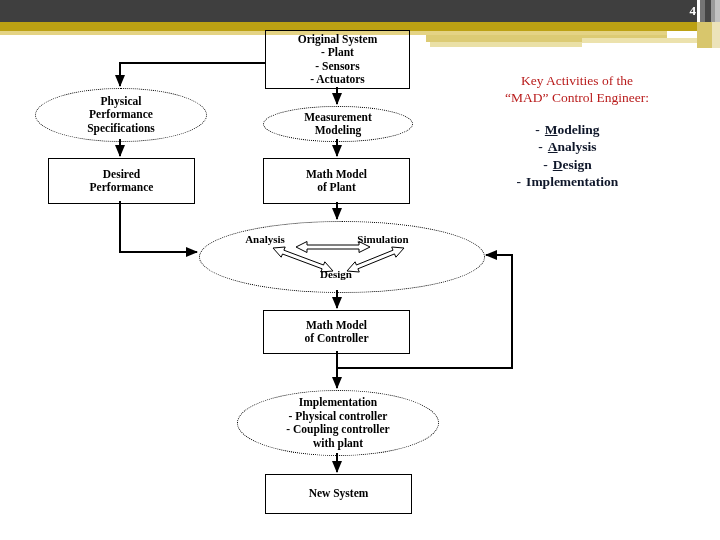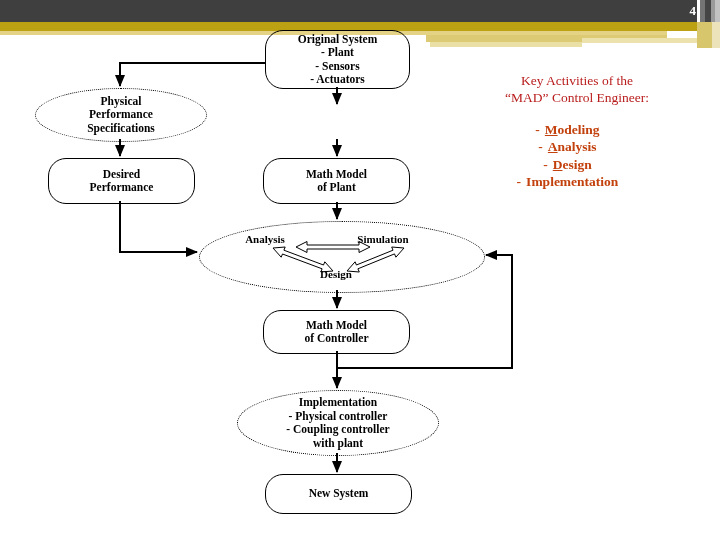--- a/index.html
+++ b/index.html
@@ -13,30 +13,30 @@
   .band-a{left:0;top:31px;width:667px;height:4px;background:#e4d384;}
   .band-b{left:426px;top:35px;width:241px;height:7px;background:#dccb74;}
   .band-d{left:582px;top:38px;width:115px;height:5px;background:#ece2ad;}
   .band-c{left:430px;top:42px;width:152px;height:5px;background:#eae0a6;}
   .col-1{left:697px;top:22px;width:15px;height:26px;background:#d8c66c;}
   .col-2{left:712px;top:22px;width:8px;height:26px;background:#ece3ba;}
   .slide-num{left:682px;top:3px;width:14px;color:#fff;font-weight:bold;
              font-size:13px;text-align:right;}
   
   .node{display:flex;align-items:center;justify-content:center;text-align:center;
-        font-weight:bold;font-size:11.5px;line-height:13.5px;white-space:pre-line;color:#000;border-radius:18px;}
+        font-weight:bold;font-size:11.5px;line-height:13.5px;white-space:pre-line;color:#000;}
   .box{border:1.5px solid #000;background:transparent;}
   .oval{border:1.3px dotted #000;border-radius:50%;background:transparent;}
   .elabel{position:absolute;font-weight:bold;font-size:11px;text-align:center;color:#000;}
   svg.connectors{position:absolute;left:0;top:0;}
   
   .ka-head{left:462px;top:73px;width:230px;text-align:center;font-size:13.5px;
            line-height:16.5px;color:#b91c1c;}
   .ka-list{left:455px;top:121px;width:225px;text-align:center;font-size:13.5px;
-           font-weight:bold;color:#c2410c;}
+           font-weight:bold;color:#0f172a;}
   .ka-item{line-height:17.3px;}
   .ka-item .bullet{margin-right:5px;font-weight:bold;}
   .u{text-decoration:underline;}
 </style>
 </head>
 <body>
 
 <div class="slide">
 
   <div class="abs bar-dark"></div>
@@ -81,20 +81,22 @@
 
   <div class="abs node box" style="left:265px;top:30px;width:143px;height:57px;">Original System
 - Plant
 - Sensors
 - Actuators</div>
 
   <div class="abs node oval" style="left:35px;top:88px;width:170px;height:52px;">Physical
 Performance
 Specifications</div>
 
+  <div class="abs node oval" style="left:263px;top:106px;width:148px;height:34px;">Measurement
+Modeling</div>
 
   <div class="abs node box" style="left:48px;top:158px;width:145px;height:44px;">Desired
 Performance</div>
 
   <div class="abs node box" style="left:263px;top:158px;width:145px;height:44px;">Math Model
 of Plant</div>
 
   <div class="abs oval" style="left:199px;top:221px;width:284px;height:70px;"></div>
   <div class="elabel" style="left:220px;top:233px;width:90px;">Analysis</div>
   <div class="elabel" style="left:338px;top:233px;width:90px;">Simulation</div>

